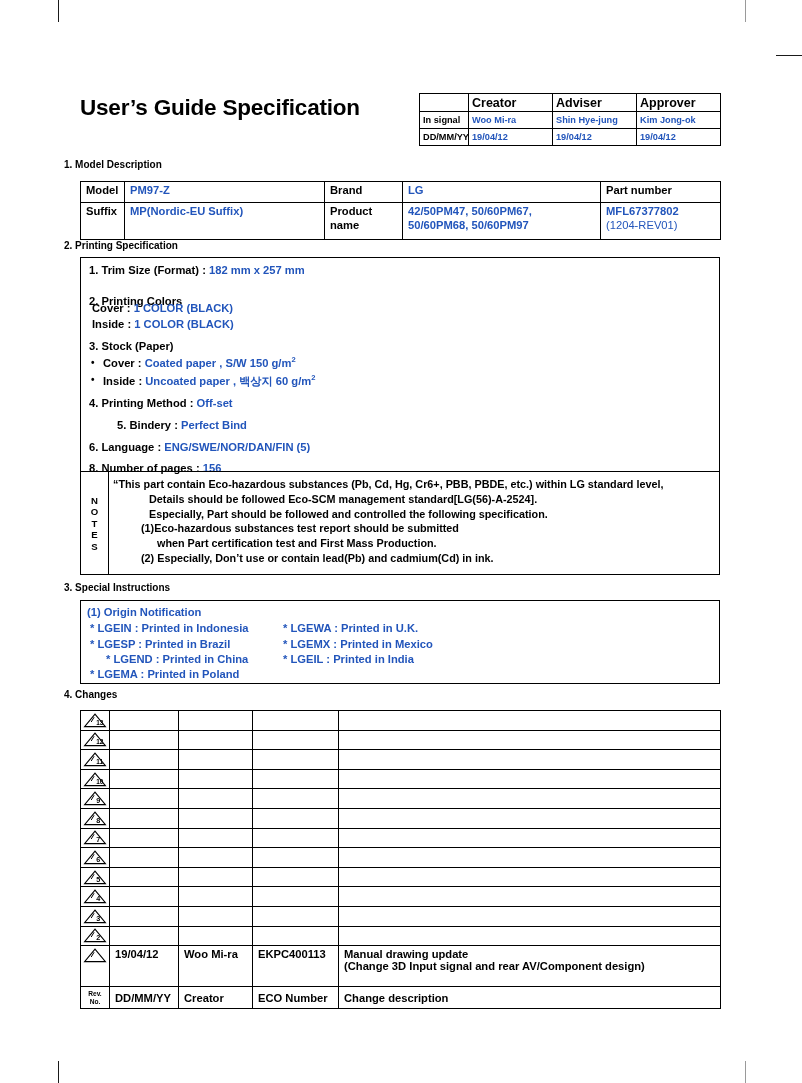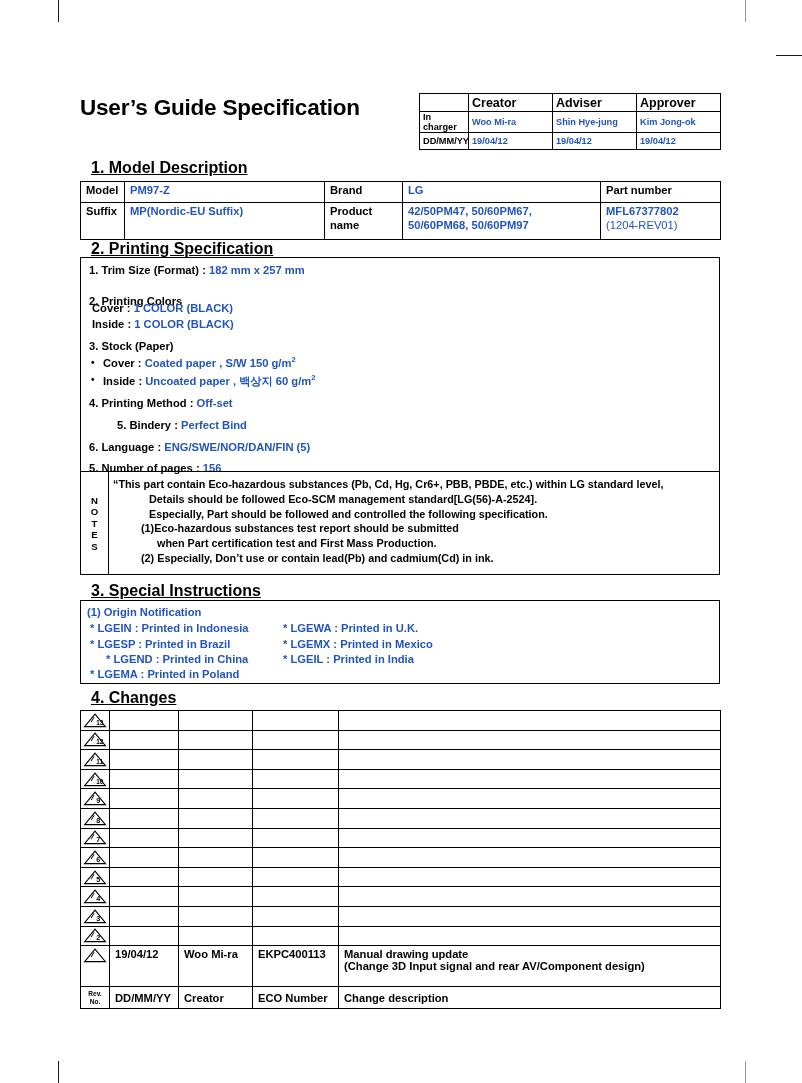--- a/index.html
+++ b/index.html
@@ -37,21 +37,21 @@
   }
   #approval tr.hrow td{font-size:12.5px;height:17px;}
   #approval col.c0{width:49px;}
   #approval col.c1{width:84px;}
   #approval col.c2{width:84px;}
   #approval col.c3{width:84px;}
   #approval td.lbl{font-size:9.2px;font-weight:bold;}
   #approval td.val{font-size:9.2px;}
 
   
-  .sec-h{position:absolute;left:91px;font-size:16px;font-weight:bold;text-decoration:underline;}
+  .sec-h{position:absolute;left:64px;font-size:10px;font-weight:bold;}
   #sec1-h{top:159px;}
   #sec2-h{top:240px;}
   #sec3-h{top:582px;}
   #sec4-h{top:689px;}
 
   
   #model{
     position:absolute;left:80px;top:181px;width:640px;
     border-collapse:collapse;table-layout:fixed;border-radius:11px;
   }
@@ -145,21 +145,21 @@
         <col class="c3">
       </colgroup>
     <tbody>
       <tr class="hrow">
         <td></td>
         <td>Creator</td>
         <td>Adviser</td>
         <td>Approver</td>
       </tr>
       <tr>
-        <td class="lbl">In charger</td>
+        <td class="lbl">In signal</td>
         <td class="val blue-bold">Woo Mi-ra</td>
         <td class="val blue-bold">Shin Hye-jung</td>
         <td class="val blue-bold">Kim Jong-ok</td>
       </tr>
       <tr>
         <td class="lbl">DD/MM/YY</td>
         <td class="val blue-bold">19/04/12</td>
         <td class="val blue-bold">19/04/12</td>
         <td class="val blue-bold">19/04/12</td>
       </tr>
@@ -227,21 +227,21 @@
     <div class="ln" style="top:139px;">
       <span>4. Printing Method : </span><span class="blue-bold">Off-set</span>
     </div>
     <div class="ln" style="top:161px;padding-left:28px;">
       <span>5. Bindery  : </span><span class="blue-bold">Perfect Bind</span>
     </div>
     <div class="ln" style="top:183px;">
       <span>6. Language : </span><span class="blue-bold">ENG/SWE/NOR/DAN/FIN (5)</span>
     </div>
     <div class="ln" style="top:204px;">
-      <span>5. Number of pages : </span><span class="blue-bold">156</span>
+      <span>8. Number of pages : </span><span class="blue-bold">156</span>
     </div>
 
     <div id="notesbox">
       <div id="noteslabel">
         <span>N</span>
         <span>O</span>
         <span>T</span>
         <span>E</span>
         <span>S</span>
       </div>

